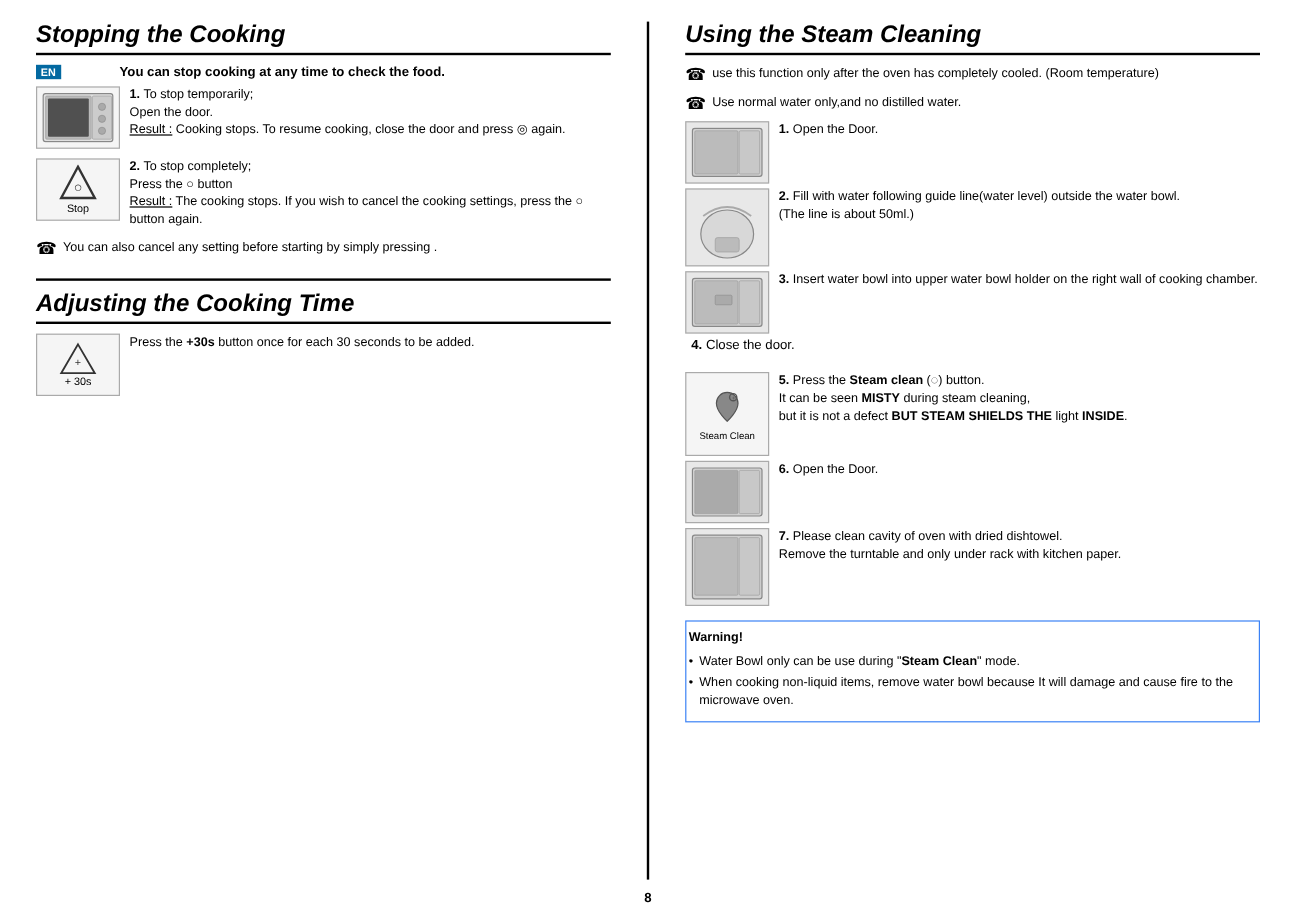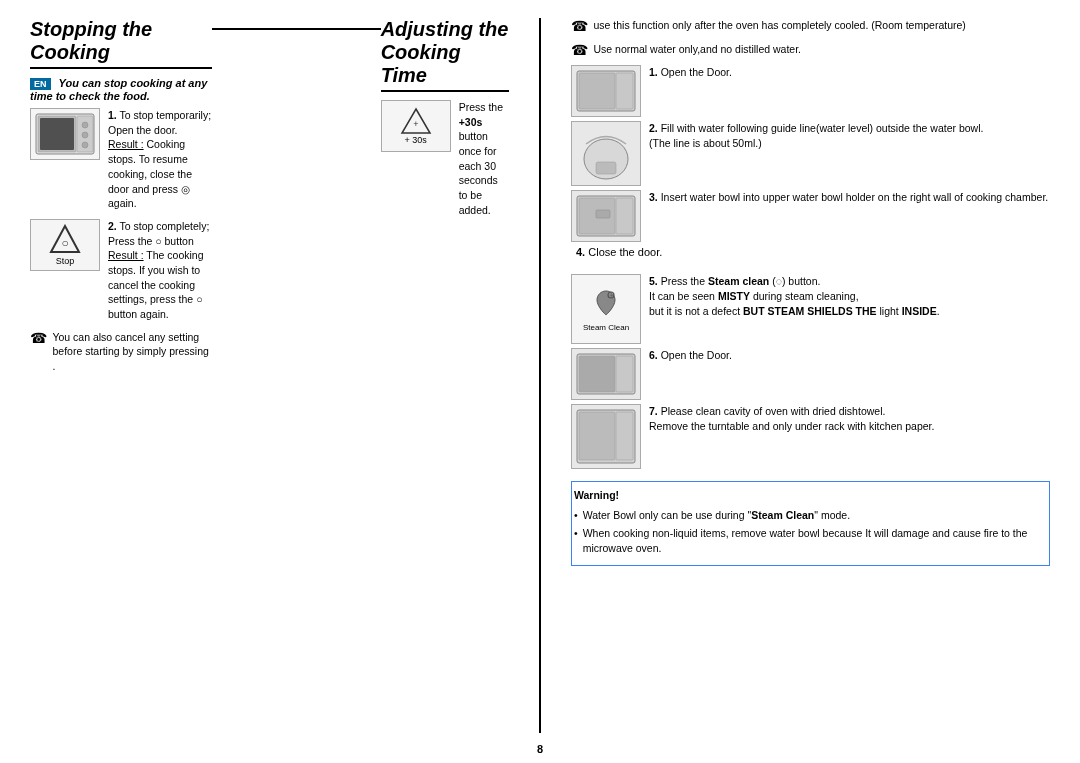--- a/index.html
+++ b/index.html
@@ -20,42 +20,42 @@
     }
     .columns {
       display: flex;
       flex: 1;
       padding: 18px 30px 10px 30px;
       gap: 30px;
     }
     .left-col {
       flex: 1;
       display: flex;
-      flex-direction: row;
+      flex-direction: column;
       gap: 0;
     }
     .right-col {
       flex: 1;
       display: flex;
       flex-direction: column;
       gap: 0;
     }
     .section-title {
       font-style: italic;
       font-size: 20px;
       font-weight: bold;
       border-bottom: 2px solid #000;
       padding-bottom: 3px;
       margin-bottom: 8px;
     }
     .section-subtitle {
       font-weight: bold;
-      font-style: italic;
       font-size: 11px;
       margin-bottom: 8px;
+      margin-left: 41px;
     }
     .en-badge {
       display: inline-block;
       background: #0369a1;
       color: #fff;
       font-size: 9px;
       font-weight: bold;
       padding: 1px 4px;
       margin-right: 5px;
       vertical-align: middle;
@@ -276,20 +276,21 @@
           <div class="step-text">
             Press the <span class="bold">+30s</span> button once for each 30 seconds to be added.
           </div>
         </div>
       </div>
     </div>
 
     <div class="vertical-divider"></div>
 
     <div class="right-col">
+      <div class="section-title">Using the Steam Cleaning</div>
 
 
       <div class="bullet-row">
         <span class="phone-icon">☎</span>
         <span>use this function only after the oven has completely cooled. (Room temperature)</span>
       </div>
       <div class="bullet-row">
         <span class="phone-icon">☎</span>
         <span>Use normal water only,and no distilled water.</span>
       </div>

